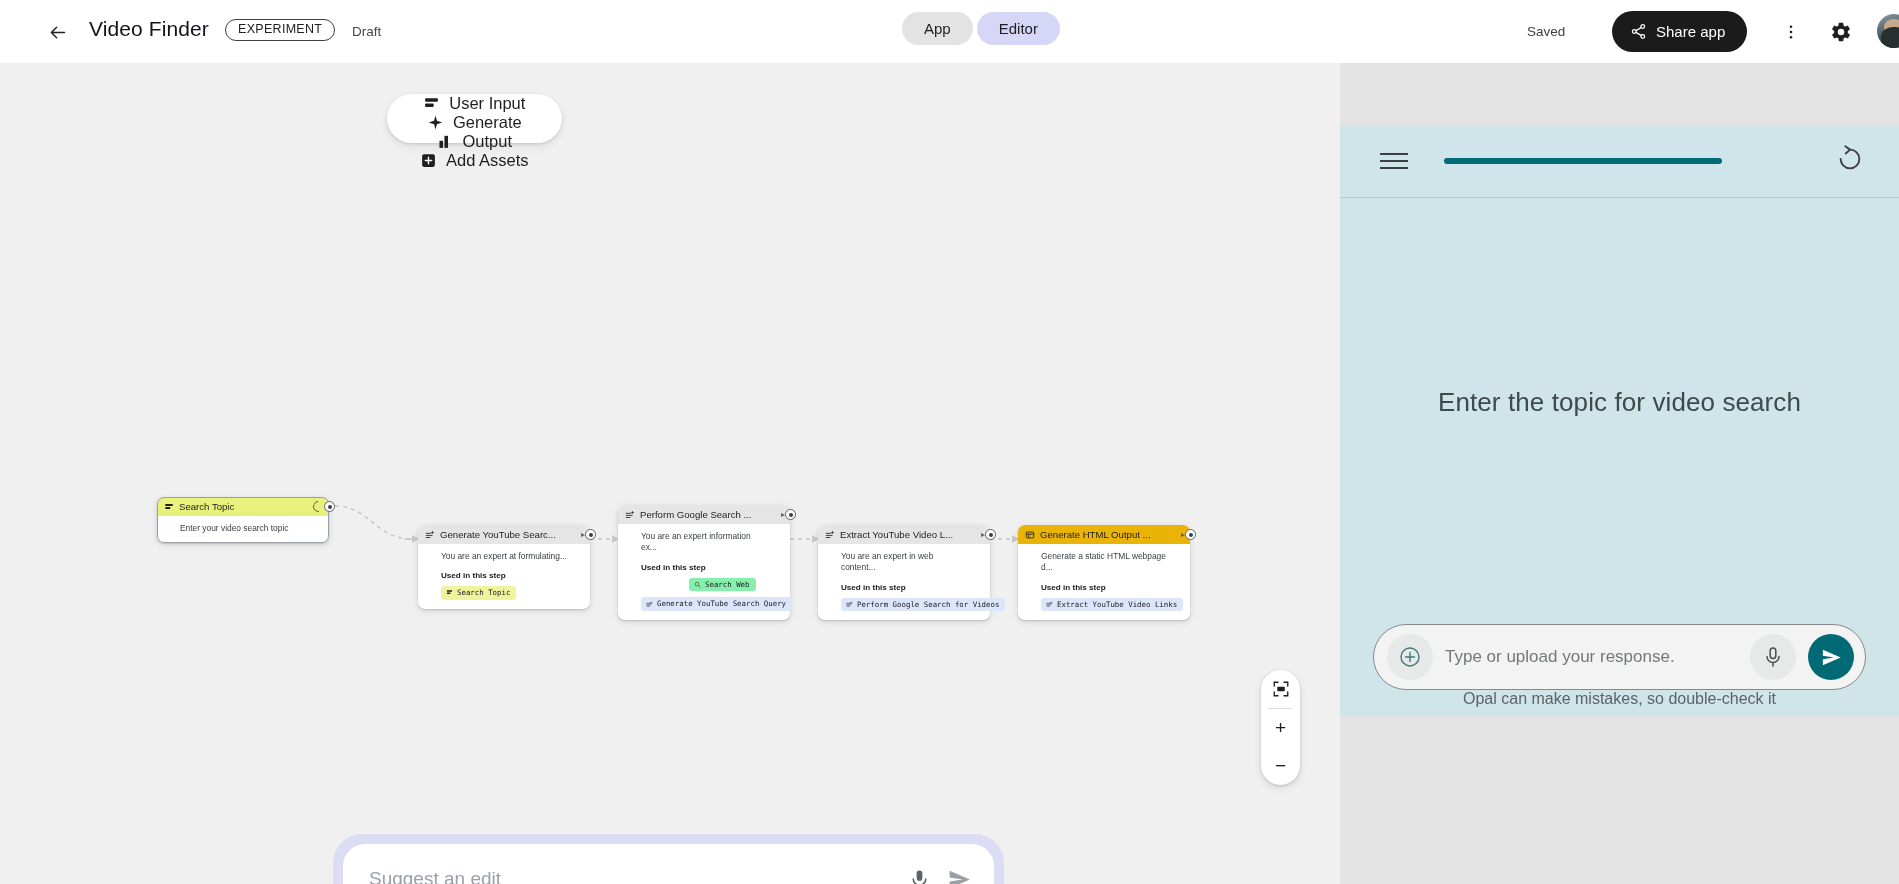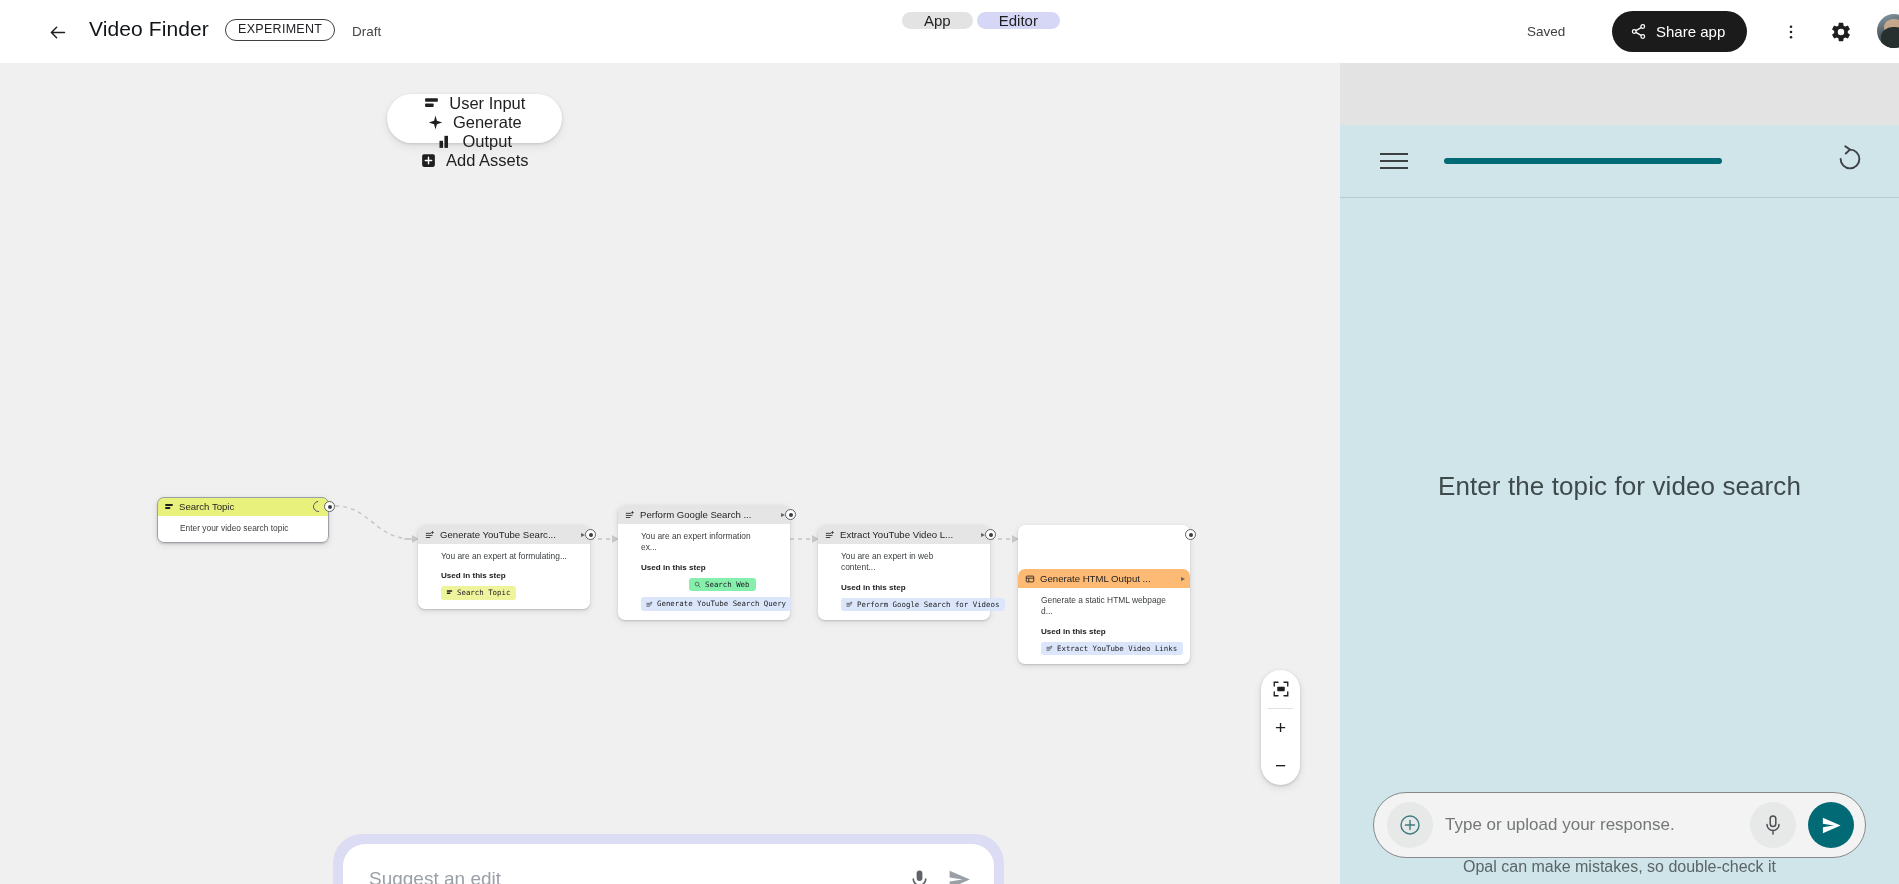--- a/index.html
+++ b/index.html
@@ -40,21 +40,21 @@
   }
   .draft-label {
     position: absolute; left: 331px; top: 24px;
     font-size: 13.5px; color: #444746;
   }
   .seg-toggle {
     position: absolute; left: 881px; top: 12px;
     display: flex; gap: 4px; align-items: center;
   }
   .seg {
-    font-size: 15px; padding: 0 22px; border-radius: 18px;
+    font-size: 15px; padding: 8px 22px; border-radius: 18px;
     cursor: pointer; color: #1f1f1f; line-height: 1.15;
   }
   .seg.app { background: #e3e3e3; }
   .seg.editor { background: #d6d7f7; }
   .saved-label {
     position: absolute; left: 1506px; top: 24px;
     font-size: 13.5px; color: #3c4043;
   }
   .share-btn {
     position: absolute; left: 1591px; top: 11px;
@@ -123,21 +123,21 @@
     display: flex; align-items: center; gap: 5px;
     height: 19px; padding: 0 5px 0 7px;
     border-radius: 7px 7px 0 0;
     font-size: 9.6px; font-weight: 500; color: #1f1f1f;
   }
   .node-head .title {
     flex: 1; overflow: hidden; white-space: nowrap; text-overflow: ellipsis;
   }
   .head-yellow { background: #e8f17c; }
   .head-blue   { background: #e5e5e5; }
-  .head-green  { background: #fdba74; margin-top: 44px; }
+  .head-green  { background: #eab308; }
   .node-body { padding: 7px 23px 9px; }
   .node-desc { font-size: 8.4px; color: #3c4043; line-height: 1.35; }
   .node-used {
     font-size: 8.1px; font-weight: 700; color: #202124; margin-top: 9px;
   }
   .chip {
     display: inline-flex; align-items: center; gap: 4px;
     margin-top: 6px; padding: 2px 6px 2.5px 5px; border-radius: 3px;
     font-family: "DejaVu Sans Mono", monospace; font-size: 7.4px;
     color: #202124; white-space: nowrap; line-height: 1.25;
@@ -200,21 +200,21 @@
   }
   .rp-tab {
     font-size: 15.5px; color: #1f1f1f; padding: 9px 24px;
     border-radius: 18px; cursor: pointer; white-space: nowrap;
   }
   .rp-tab.active { background: #f5f5f5; font-weight: 500; }
   .rp-tab.disabled { color: #9aa0a6; }
 
   .preview-frame {
     position: absolute; left: 0; top: 62px;
-    width: 559px; height: 759px;
+    width: 559px; height: 591px;
     background: #cfe5ea;
     display: flex; flex-direction: column;
   }
   .pv-head {
     height: 73px; display: flex; align-items: center;
     padding: 0 34px 0 40px; gap: 30px;
     border-bottom: 1px solid #b4ccd1;
   }
   .hamburger { display: flex; flex-direction: column; gap: 5px; cursor: pointer; }
   .hamburger span { display:block; width: 28px; height: 2px; background: #3c4043; }

